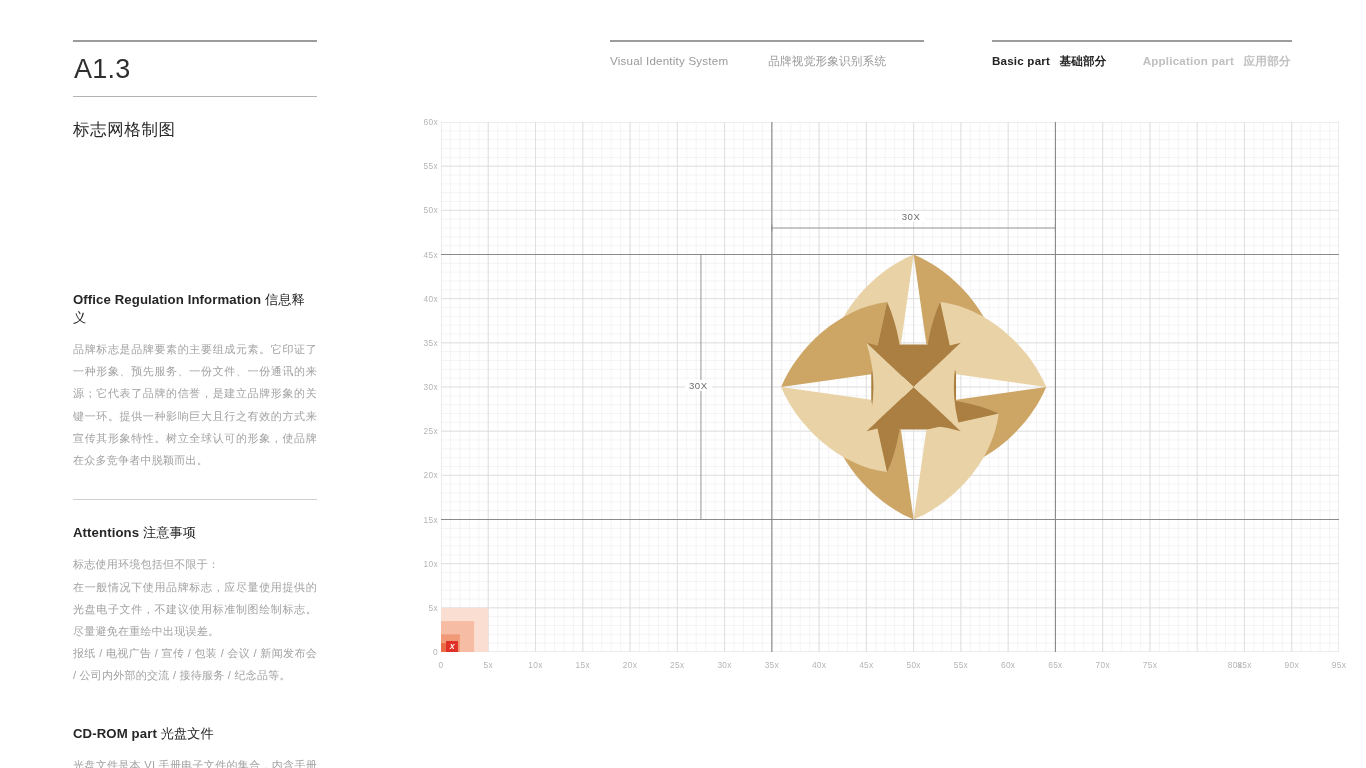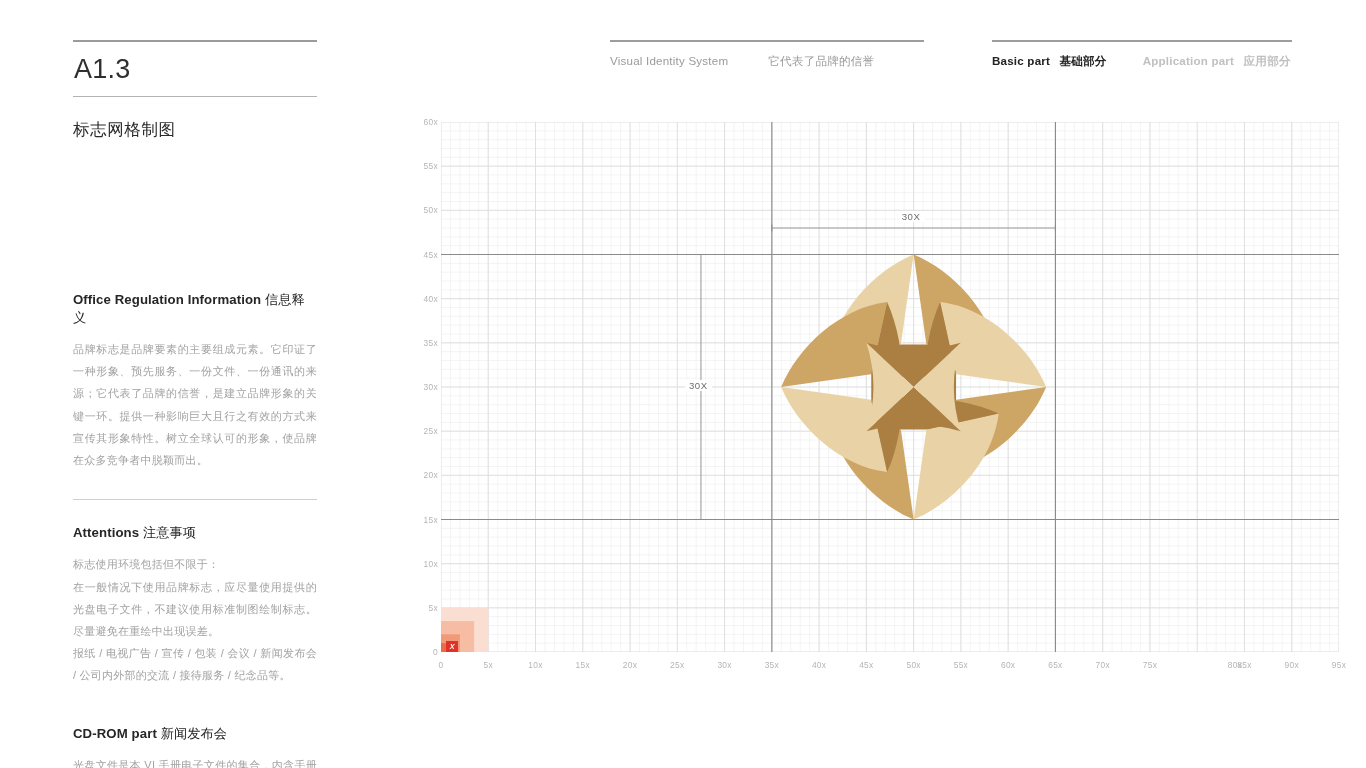--- a/index.html
+++ b/index.html
@@ -126,34 +126,34 @@
       <div class="block-body">
         <p>标志使用环境包括但不限于：</p>
         <p>在一般情况下使用品牌标志，应尽量使用提供的光盘电子文件，不建议使用标准制图绘制标志。尽量避免在重绘中出现误差。</p>
         <p>报纸 / 电视广告 / 宣传 / 包装 / 会议 / 新闻发布会 / 公司内外部的交流 / 接待服务 / 纪念品等。</p>
       </div>
     </div>
 
     <div class="block" style="margin-top:38px;">
       <div class="block-head">
         <span>CD-ROM part</span>
-        <span class="cn">新闻发布会</span>
+        <span class="cn">光盘文件</span>
       </div>
       <div class="block-body">
         <p>光盘文件是本 VI 手册电子文件的集合，内含手册制作时的专用软件格式文件。其中 AI 文件 Adobeillustrator 的简称，制作和打印相关物料请使用 AI 文件。</p>
       </div>
     </div>
   </div>
 
   <div class="hdr-group" id="hdr-left">
     <div class="hdr-rule"></div>
     <div class="hdr-items">
       <div class="hdr-item">Visual Identity System</div>
       <div class="gap"></div>
-      <div class="hdr-item">它代表了品牌的信誉</div>
+      <div class="hdr-item">品牌视觉形象识别系统</div>
     </div>
   </div>
 
   <div class="hdr-group" id="hdr-right">
     <div class="hdr-rule"></div>
     <div class="hdr-items">
       <div class="hdr-item basic">
         <span>Basic part</span>
         <span class="cn">基础部分</span>
       </div>

